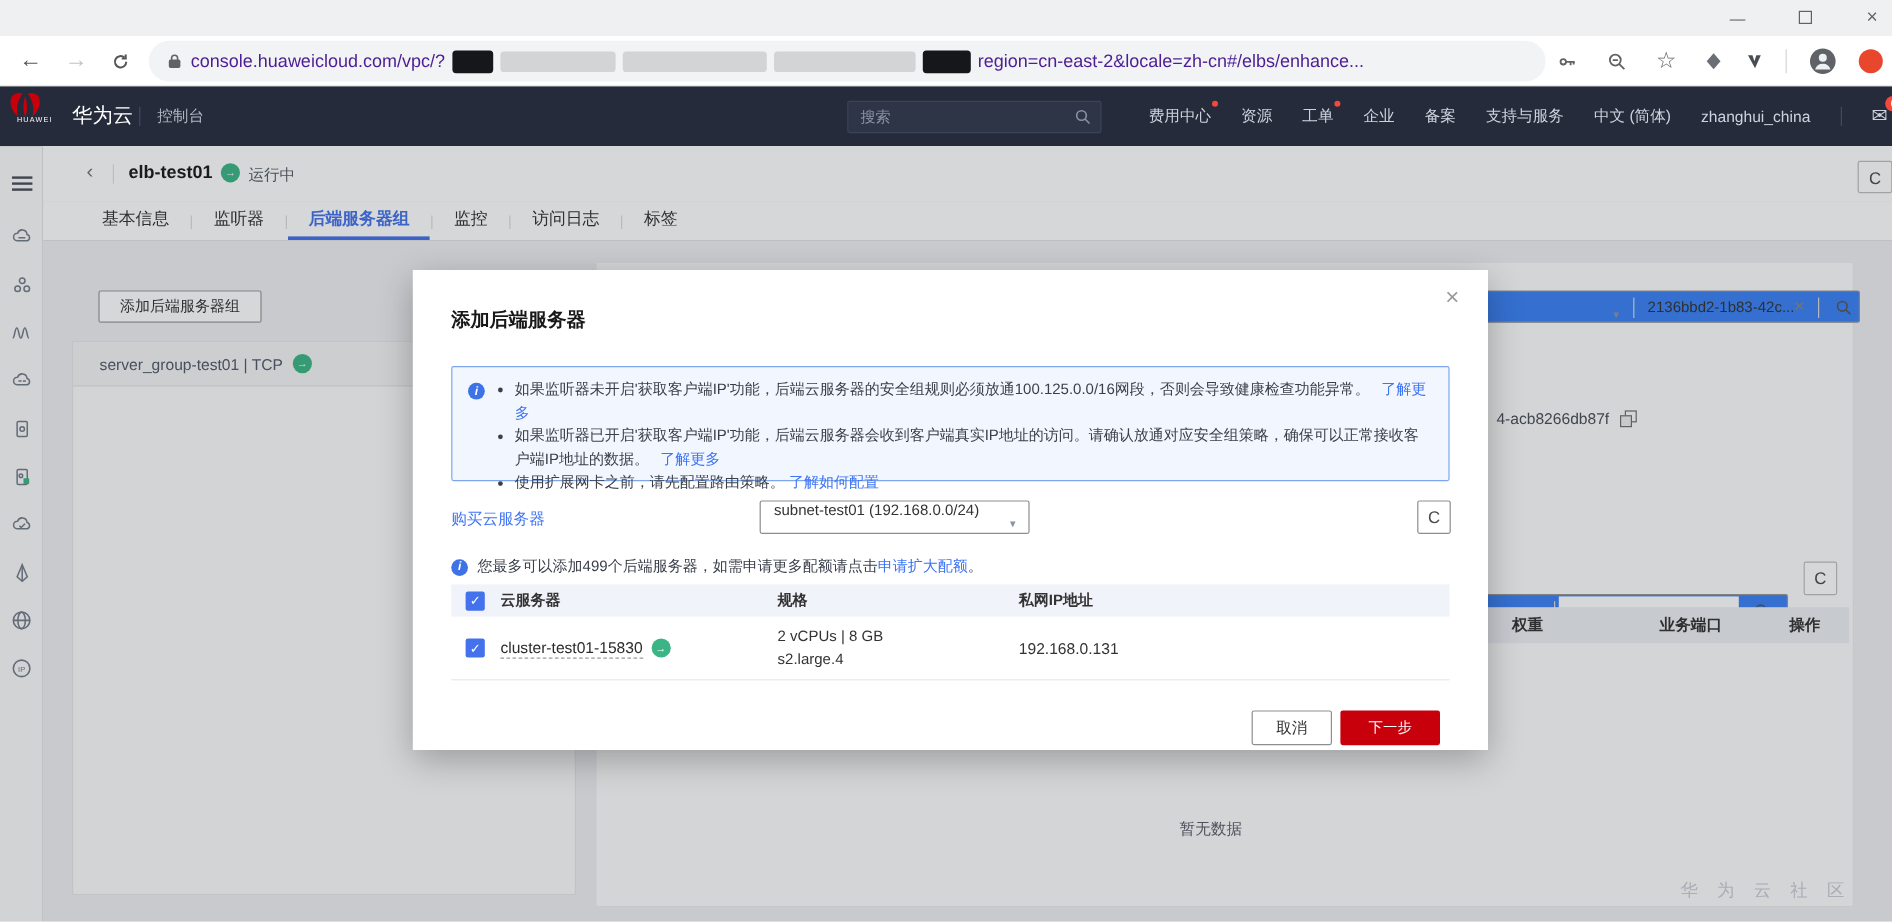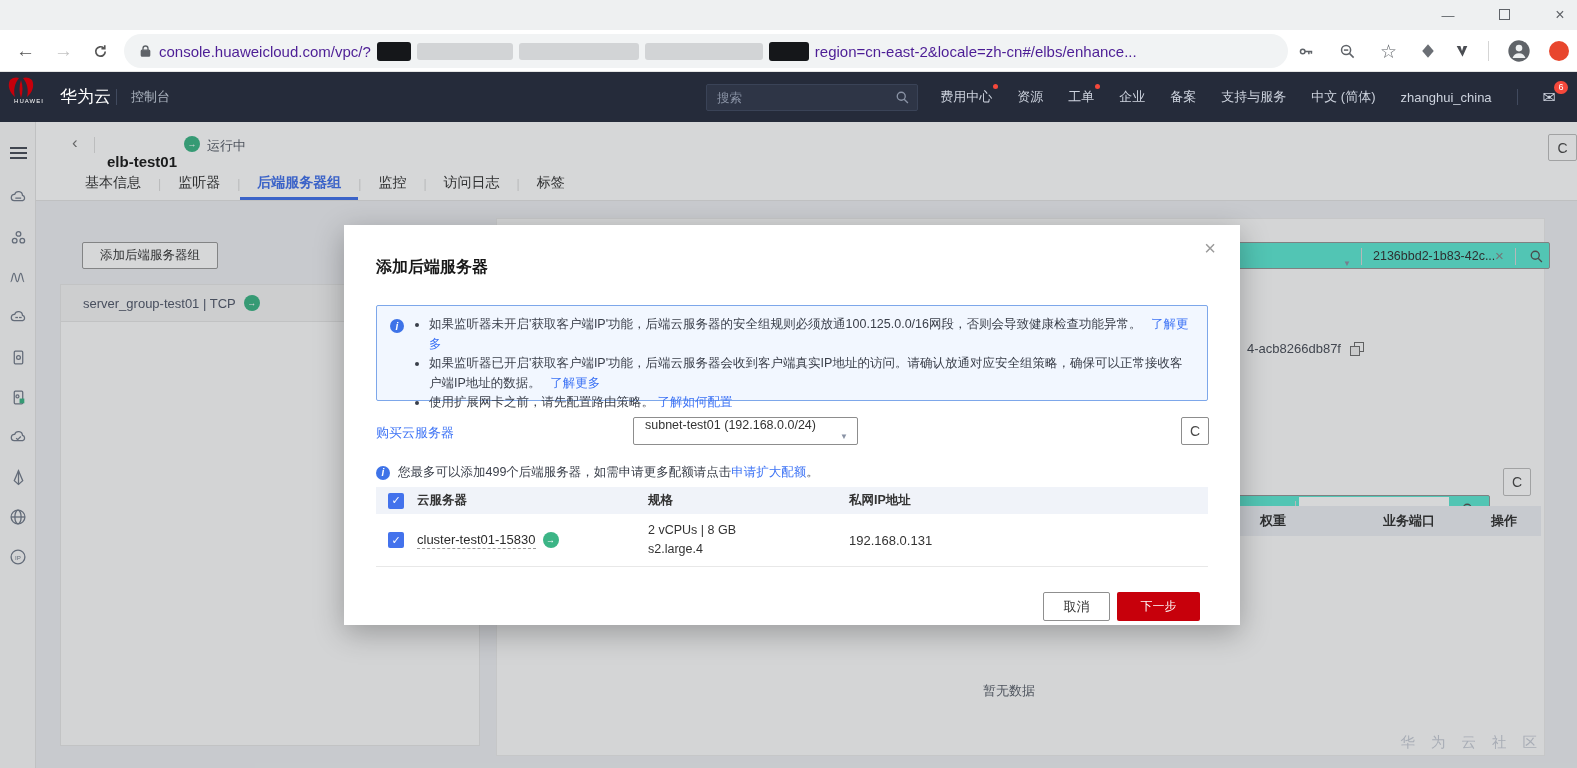--- a/index.html
+++ b/index.html
@@ -33,21 +33,21 @@
   .brand { position:absolute; left:60px; top:0; line-height:50px; color:#fff; font-size:17px; font-weight:normal; }
   .nav-sep { position:absolute; left:116px; top:17px; width:1px; height:16px; background:#414a5e; }
   .console-lbl { position:absolute; left:131px; top:0; line-height:50px; color:#aeb6c2; }
   .region-box { position:absolute; left:188px; top:10px; width:184px; height:30px; background:#1f2636; border:1px solid #39425a; border-radius:2px; display:flex; align-items:center; padding:0 9px; gap:7px; color:#e6e9ef; }
   .region-box .sp { flex:1; }
   .caret::before { content:"▼"; font-size:8px; color:#8a93a5; }
   .nav-search { position:absolute; left:706px; top:12px; width:212px; height:27px; background:#2e3546; border:1px solid #3a4357; border-radius:2px; }
   .nav-search input { position:absolute; left:0; top:0; width:100%; height:100%; background:transparent; border:none; outline:none; color:#cdd3de; font-size:12.5px; padding:0 28px 0 10px; font-family:inherit; }
   .nav-search input::placeholder { color:#8a93a5; }
   .nav-search svg { position:absolute; right:7px; top:5px; }
-  .topnav-right { position:absolute; right:21px; top:0; height:50px; display:flex; align-items:center; gap:25px; }
+  .topnav-right { position:absolute; right:4px; top:0; height:50px; display:flex; align-items:center; gap:25px; }
   .tn-item { position:relative; cursor:pointer; white-space:nowrap; }
   .tn-dot { position:absolute; right:-6px; top:-4px; width:5px; height:5px; border-radius:50%; background:#f5483b; }
   .tn-vsep { width:1px; height:16px; background:#414a5e; }
   .mail { position:relative; font-size:16px; color:#cdd3de; }
   .mail::before { content:"✉"; }
   .mail-badge { position:absolute; right:-12px; top:-7px; min-width:14px; height:13px; border-radius:7px; background:#f5483b; color:#fff; font-size:9px; line-height:13px; text-align:center; padding:0 3px; }
 
   
   .sidebar { position:absolute; left:0; top:122px; width:36px; height:646px; background:#fafafa; border-right:1px solid #e4e4e4; z-index:1; }
   .sic { position:absolute; left:0; width:36px; height:34px; display:flex; align-items:center; justify-content:center; }
@@ -59,21 +59,21 @@
   .pg-header { position:absolute; left:0; top:0; width:1541px; height:46px; background:#fff; }
   .pg-tabs { position:absolute; left:0; top:46px; width:1541px; height:33px; background:#fff; border-bottom:1px solid #e3e3e3; display:flex; align-items:stretch; padding-left:32px; }
   .tab { display:flex; align-items:center; padding:0 17px; font-size:14px; color:#333; cursor:pointer; border-bottom:3px solid transparent; }
   .tab.active { color:#4372ec; border-bottom-color:#4372ec; font-weight:bold; }
   .tab-sep { display:flex; align-items:center; color:#dcdcdc; font-size:12px; }
   .status-green { display:inline-flex; width:16px; height:16px; border-radius:50%; background:#3cb586; color:#fff; font-size:9px; align-items:center; justify-content:center; }
   .status-green::before { content:"→"; }
   .ghost-btn { background:#fff; border:1px solid #9a9a9a; border-radius:2px; font-size:12.5px; color:#333; display:flex; align-items:center; justify-content:center; cursor:pointer; }
   .refresh-box { background:#fff; border:1px solid #bfbfbf; border-radius:2px; color:#4a4a4a; font-size:14px; display:flex; align-items:center; justify-content:center; cursor:pointer; }
   .panel { background:#fcfcfc; border:1px solid #e7e7e7; }
-  .combo { background:#5eead4; border:1px solid #979797; border-radius:2px; position:relative; }
+  .combo { background:#3b82f6; border:1px solid #979797; border-radius:2px; position:relative; }
   .combo .vsep { position:absolute; top:5px; width:1px; height:17px; background:#d9d9d9; }
   .xglyph::before { content:"×"; color:#888; font-size:15px; }
   .copy-icon { position:relative; width:13px; height:13px; display:inline-block; }
   .copy-icon::before { content:""; position:absolute; left:4px; top:0; width:8px; height:8px; border:1px solid #6f6f6f; }
   .copy-icon::after { content:""; position:absolute; left:0; top:4px; width:8px; height:8px; border:1px solid #6f6f6f; background:#f0f0f0; }
   .mem-head { position:absolute; display:flex; background:#edf0f5; align-items:center; font-size:13px; color:#333; font-weight:bold; }
   .watermark { position:absolute; right:34px; bottom:16px; font-size:14.5px; color:#a8adb6; letter-spacing:6px; z-index:60; }
 
   
   .dim { position:absolute; left:0; top:122px; width:1577px; height:646px; background:rgba(30,33,40,0.18); z-index:50; }
@@ -271,21 +271,21 @@
         <circle cx="9" cy="9" r="6.2"></circle>
         <text x="9" y="11.4" text-anchor="middle" font-size="5.6" fill="#747d8c" stroke="none">IP</text>
       </svg>
     </div>
 </div>
 
 <div class="content">
   <div class="pg-header">
     <span class="abs" style="left:36px;top:11px;font-size:17px;color:#777;cursor:pointer;">‹</span>
     <span class="abs" style="left:58px;top:15px;width:1px;height:16px;background:#e0e0e0;"></span>
-    <span class="abs" style="left:71px;top:13px;font-size:15px;font-weight:bold;color:#1a1a1a;margin-top:18px;">elb-test01</span>
+    <span class="abs" style="left:71px;top:13px;font-size:15px;font-weight:bold;color:#1a1a1a;">elb-test01</span>
     <span class="status-green abs" style="left:148px;top:14px;"></span>
     <span class="abs" style="left:171px;top:15px;font-size:13px;color:#575d68;">运行中</span>
     <div class="refresh-box abs" style="left:1512px;top:12px;width:29px;height:27px;">C</div>
   </div>
   <div class="pg-tabs">
     <span class="tab">基本信息</span>
     <span class="tab-sep">|</span>
     <span class="tab">监听器</span>
     <span class="tab-sep">|</span>
     <span class="tab active">后端服务器组</span>

